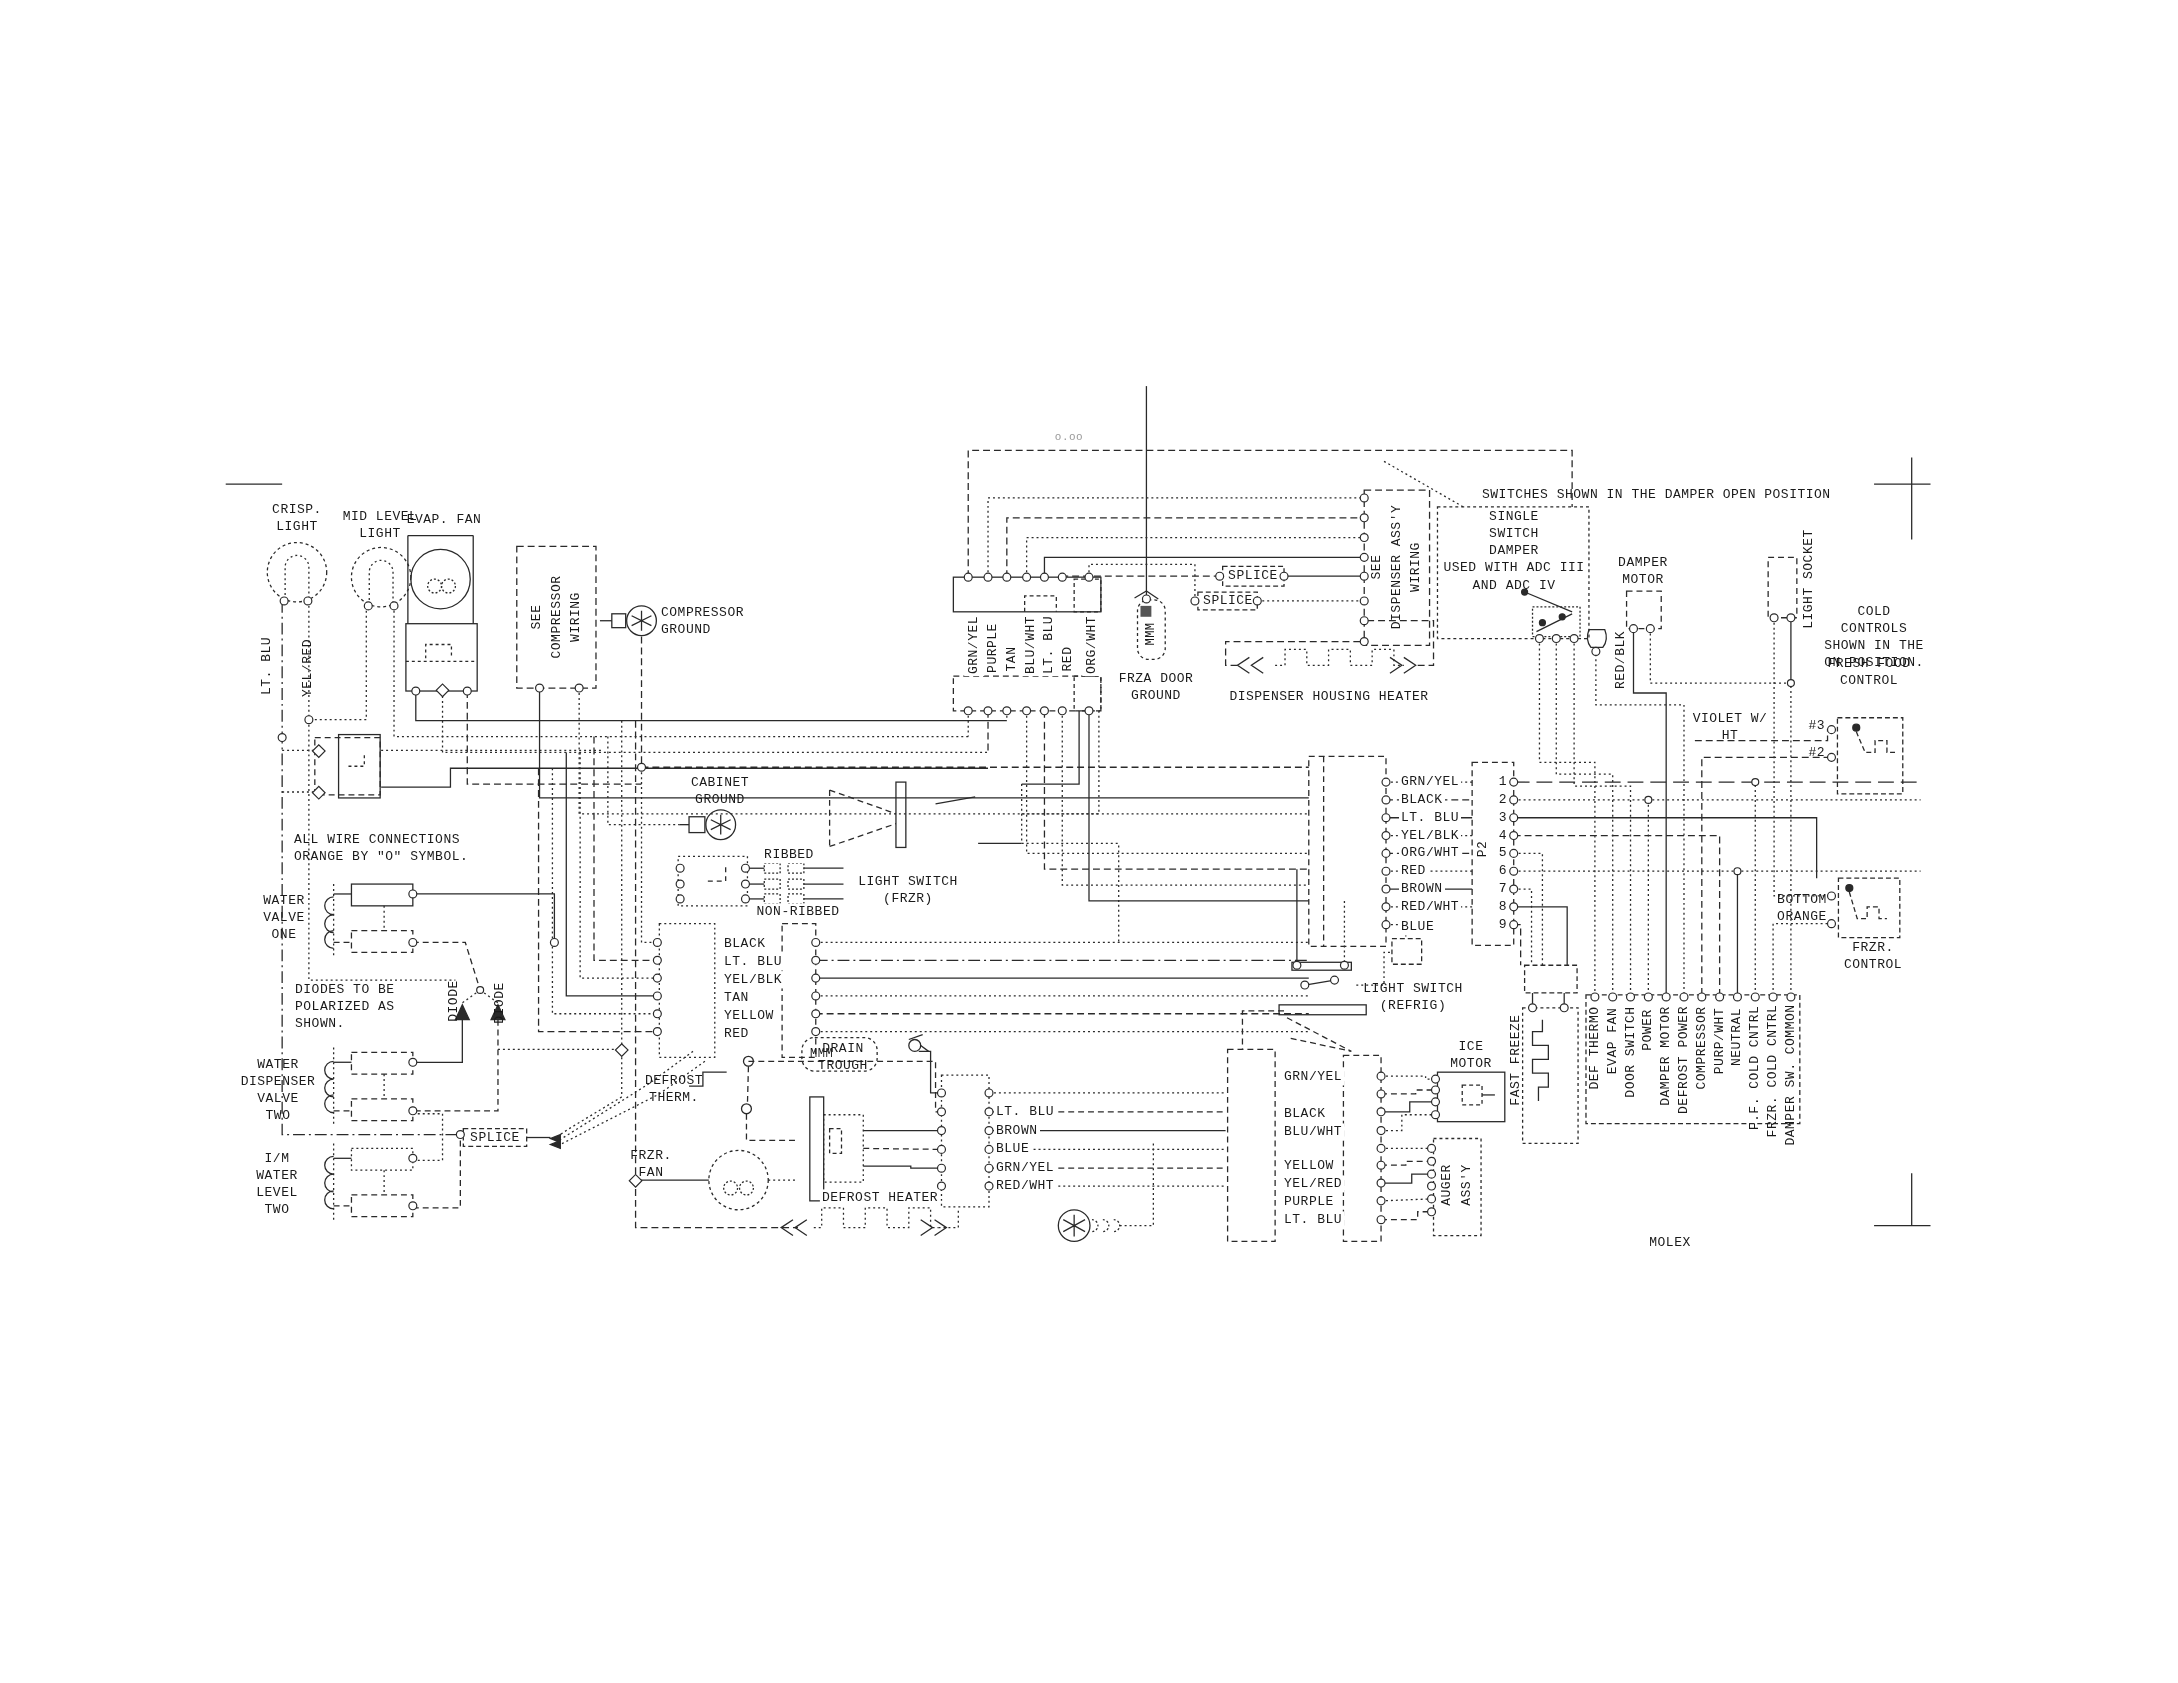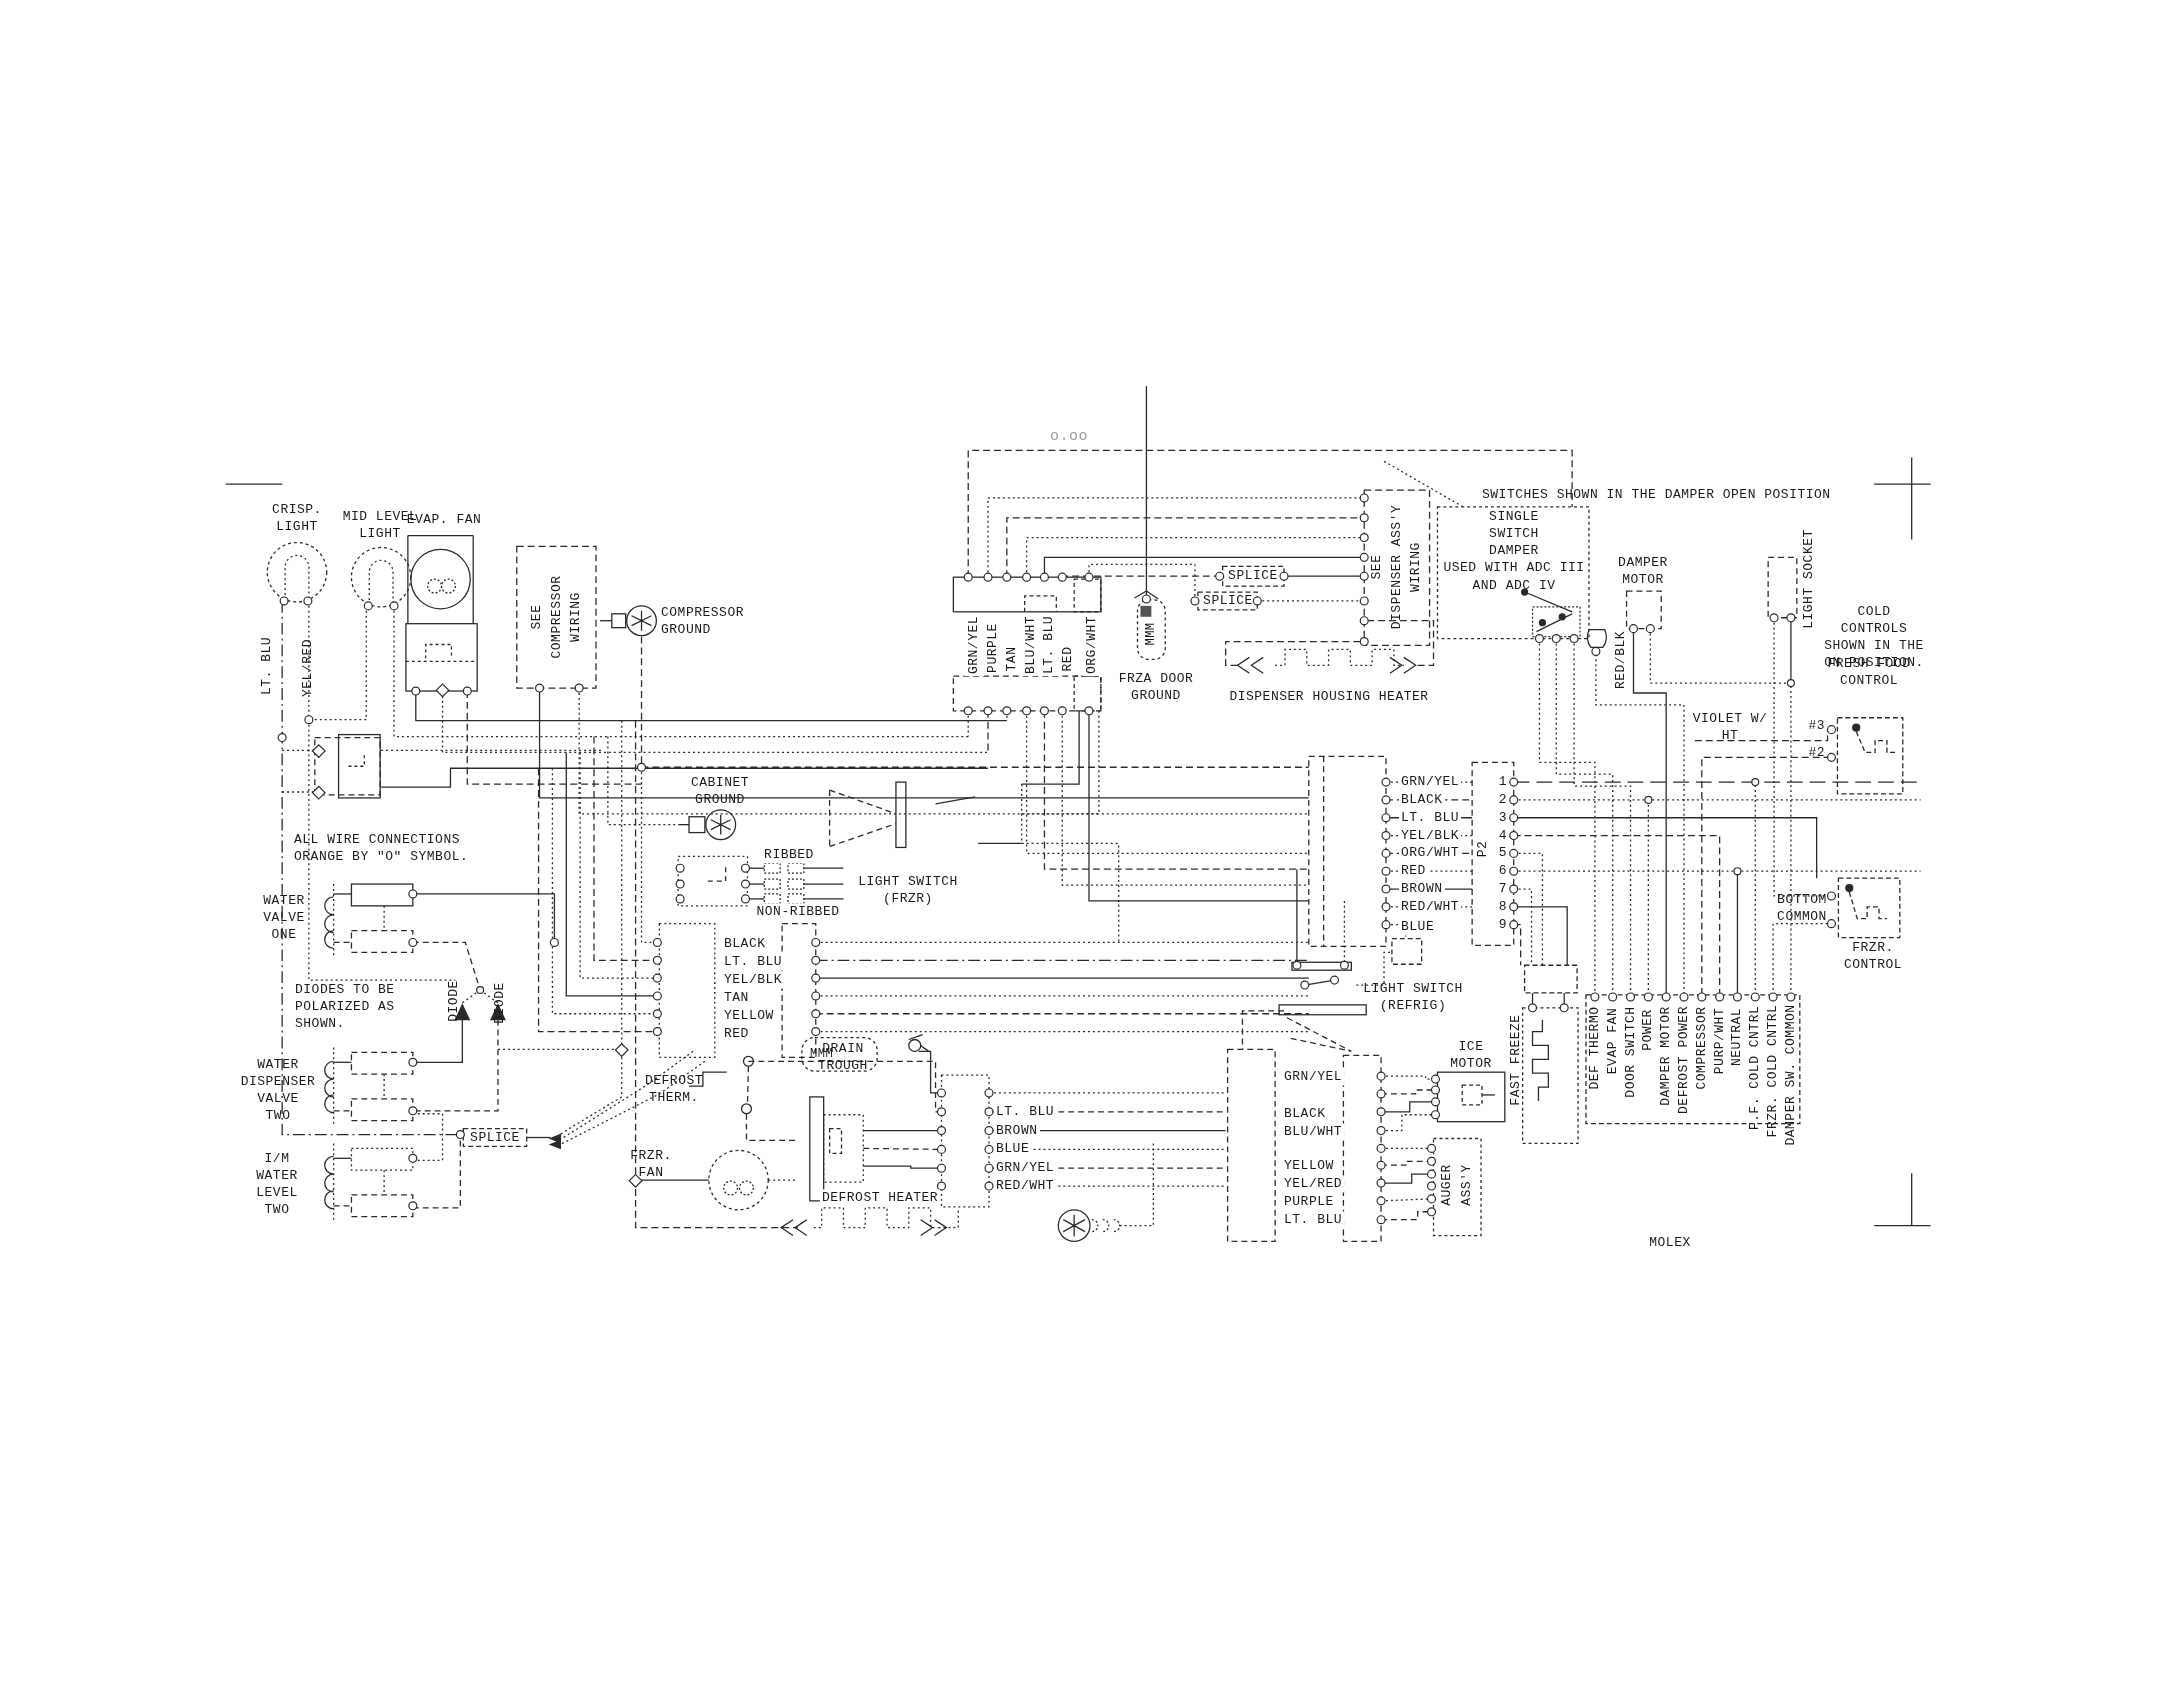--- a/index.html
+++ b/index.html
@@ -8,21 +8,21 @@
   svg{position:absolute;left:0;top:0;}
   .lb{position:absolute;font:13px/1.32 "Liberation Mono","DejaVu Sans Mono",monospace;
       color:#1a1a1a;white-space:pre-line;text-align:center;transform:translate(-50%,-50%);
       letter-spacing:0.5px;}
   .la{text-align:left;transform:translate(0,-50%);}
   .ra{text-align:right;transform:translate(-100%,-50%);}
   .vl{position:absolute;font:13px/1.5 "Liberation Mono","DejaVu Sans Mono",monospace;
       color:#1a1a1a;white-space:pre-line;text-align:center;letter-spacing:0.5px;
       transform:translate(-50%,-50%) rotate(-90deg);}
   .bg{background:#fff;padding:0 2px;}
-  .faint{color:#9a9a9a;font-size:15px;}
+  .faint{color:#9a9a9a;font-size:11px;}
 </style>
 </head>
 <body>
 
 <div id="stage">
 
 <svg width="2178" height="1683" viewBox="0 0 2200 1700">
   <g stroke="#2a2a2a" stroke-width="1.3" fill="none">
 
     <line x1="228" y1="489" x2="285" y2="489"></line>
@@ -577,21 +577,21 @@
 CONTROLS
 SHOWN IN THE
 ON POSITION.</div>
 <div class="lb" style="left:1869px;top:672px">FRESH FOOD
 CONTROL</div>
 <div class="lb" style="left:1730px;top:727px">VIOLET W/
 HT</div>
 <div class="lb ra" style="left:1825px;top:726px">#3</div>
 <div class="lb ra" style="left:1825px;top:753px">#2</div>
 <div class="lb" style="left:1802px;top:908px">BOTTOM
-COMMON</div>
+ORANGE</div>
 <div class="lb" style="left:1873px;top:956px">FRZR.
 CONTROL</div>
 <div class="lb" style="left:1413px;top:997px">LIGHT SWITCH
 (REFRIG)</div>
 <div class="lb" style="left:1471px;top:1055px">ICE
 MOTOR</div>
 <div class="vl" style="left:1456px;top:1185px">AUGER
 ASS'Y</div>
 <div class="vl" style="left:1516px;top:1060px">FAST FREEZE</div>
 <div class="lb" style="left:1670px;top:1243px">MOLEX</div>

